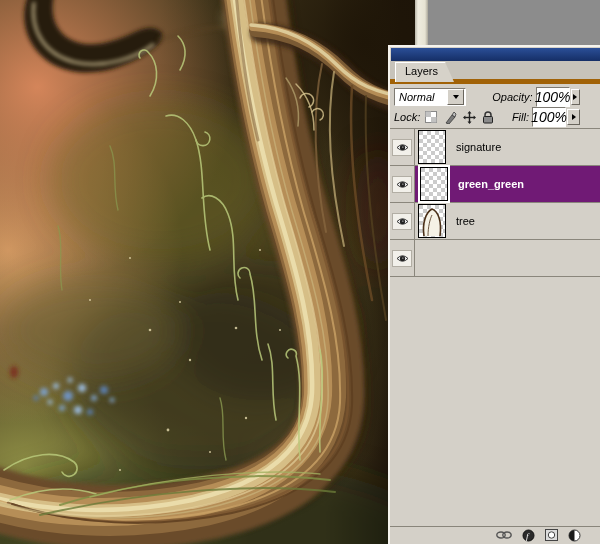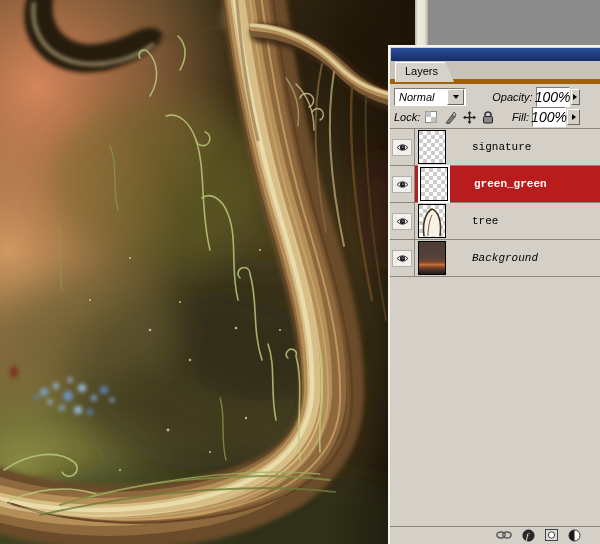--- a/index.html
+++ b/index.html
@@ -50,33 +50,33 @@
   .o-lbl{margin-left:26px;margin-right:3px;}
   .lock-ico{width:16px;height:15px;margin-left:3px;display:flex;align-items:center;justify-content:center;}
 
   
   .layer-rows{border-top:1px solid #8a867c;}
   .layer-row{display:flex;height:37px;box-sizing:border-box;border-bottom:1px solid #8a867c;}
   .eye-cell{width:24px;flex:none;border-right:1px solid #8a867c;display:flex;align-items:center;justify-content:center;background:#d4d0c8;}
   .eye-well{width:18px;height:15px;background:#f2f0ea;border:1px solid #b2aea4;display:flex;align-items:center;justify-content:center;}
   .layer-row.no-eye .eye-well{background:#d9d5cc;}
   .row-main{flex:1;display:flex;align-items:center;background:#d4d0c8;min-width:0;}
-  .layer-row.selected .row-main{background:#b91c1c;}
+  .layer-row.selected .row-main{background:#701a75;}
   .thumb{width:26px;height:32px;border:1px solid #000;margin-left:3px;flex:none;position:relative;
     background:conic-gradient(#fff 0 25%,#cbcbcb 0 50%,#fff 0 75%,#cbcbcb 0);background-size:8px 8px;}
   .layer-row.selected .thumb{box-shadow:0 0 0 2px #fff;margin-left:5px;}
   .thumb .tree-art{display:none;position:absolute;left:0;top:0;}
   .thumb-tree .tree-art{display:block;}
   .thumb-flowers::after{content:"";position:absolute;left:2px;bottom:2px;width:5px;height:3px;background:#6b6b55;border-radius:50%;}
   .thumb-back{background:
       radial-gradient(34% 44% at 48% 52%, #ffd27a 0%, #e08a2e 32%, #8d3f0c 58%, rgba(25,14,5,0) 82%),
       radial-gradient(70% 26% at 50% 92%, #3d4419 0%, rgba(20,12,5,0) 70%),
       #170f08;}
   .thumb-background{background:linear-gradient(180deg,#4e3c35 0%,#55423b 50%,#7c452a 63%,#c97136 71%,#7c452a 79%,#382822 92%,#241a16 100%);}
-  .layer-name{margin-left:26px;white-space:nowrap;overflow:hidden;font-family:Liberation Mono, monospace;}
+  .layer-name{margin-left:10px;white-space:nowrap;overflow:hidden;}
   .layer-row.bold .layer-name{font-weight:bold;color:#fff;}
   .layer-row.italic .layer-name{font-style:italic;}
 
   .bottom-strip{position:absolute;left:0;right:0;bottom:0;height:15px;border-top:1px solid #89857b;
     display:flex;align-items:flex-start;padding:2px 0 0 106px;gap:10px;background:#d4d0c8;}
   .bicon{flex:none;display:block;}
 </style>
 </head>
 <body>
 
@@ -327,26 +327,20 @@
         <div class="layer-row italic">
     <div class="eye-cell">
       <span class="eye-well">
         <svg width="13" height="9" viewBox="0 0 13 9">
           <path d="M1,4.5 Q6.5,-1 12,4.5 Q6.5,10 1,4.5 Z" fill="#f5f5f5" stroke="#333" stroke-width="1"></path>
           <circle cx="6.5" cy="4.5" r="2.6" fill="#222"></circle>
           <circle cx="6.8" cy="4.2" r="0.9" fill="#777"></circle>
         </svg>
       </span>
     </div>
-    <div class="row-main">
-      <span class="thumb thumb-background">
-        
-      </span>
-      <span class="layer-name">Background</span>
-    </div>
   </div>
       </div>
 
     <div class="bottom-strip">
       <svg class="bicon" width="16" height="12" viewBox="0 0 16 12">
           <ellipse cx="5" cy="6" rx="4.2" ry="3" fill="none" stroke="#555" stroke-width="1.4"></ellipse>
           <ellipse cx="11" cy="6" rx="4.2" ry="3" fill="none" stroke="#555" stroke-width="1.4"></ellipse>
         </svg>
       <svg class="bicon" width="13" height="13" viewBox="0 0 13 13">
           <circle cx="6.5" cy="6.5" r="5.5" fill="#2a2a2a" stroke="#111"></circle>

